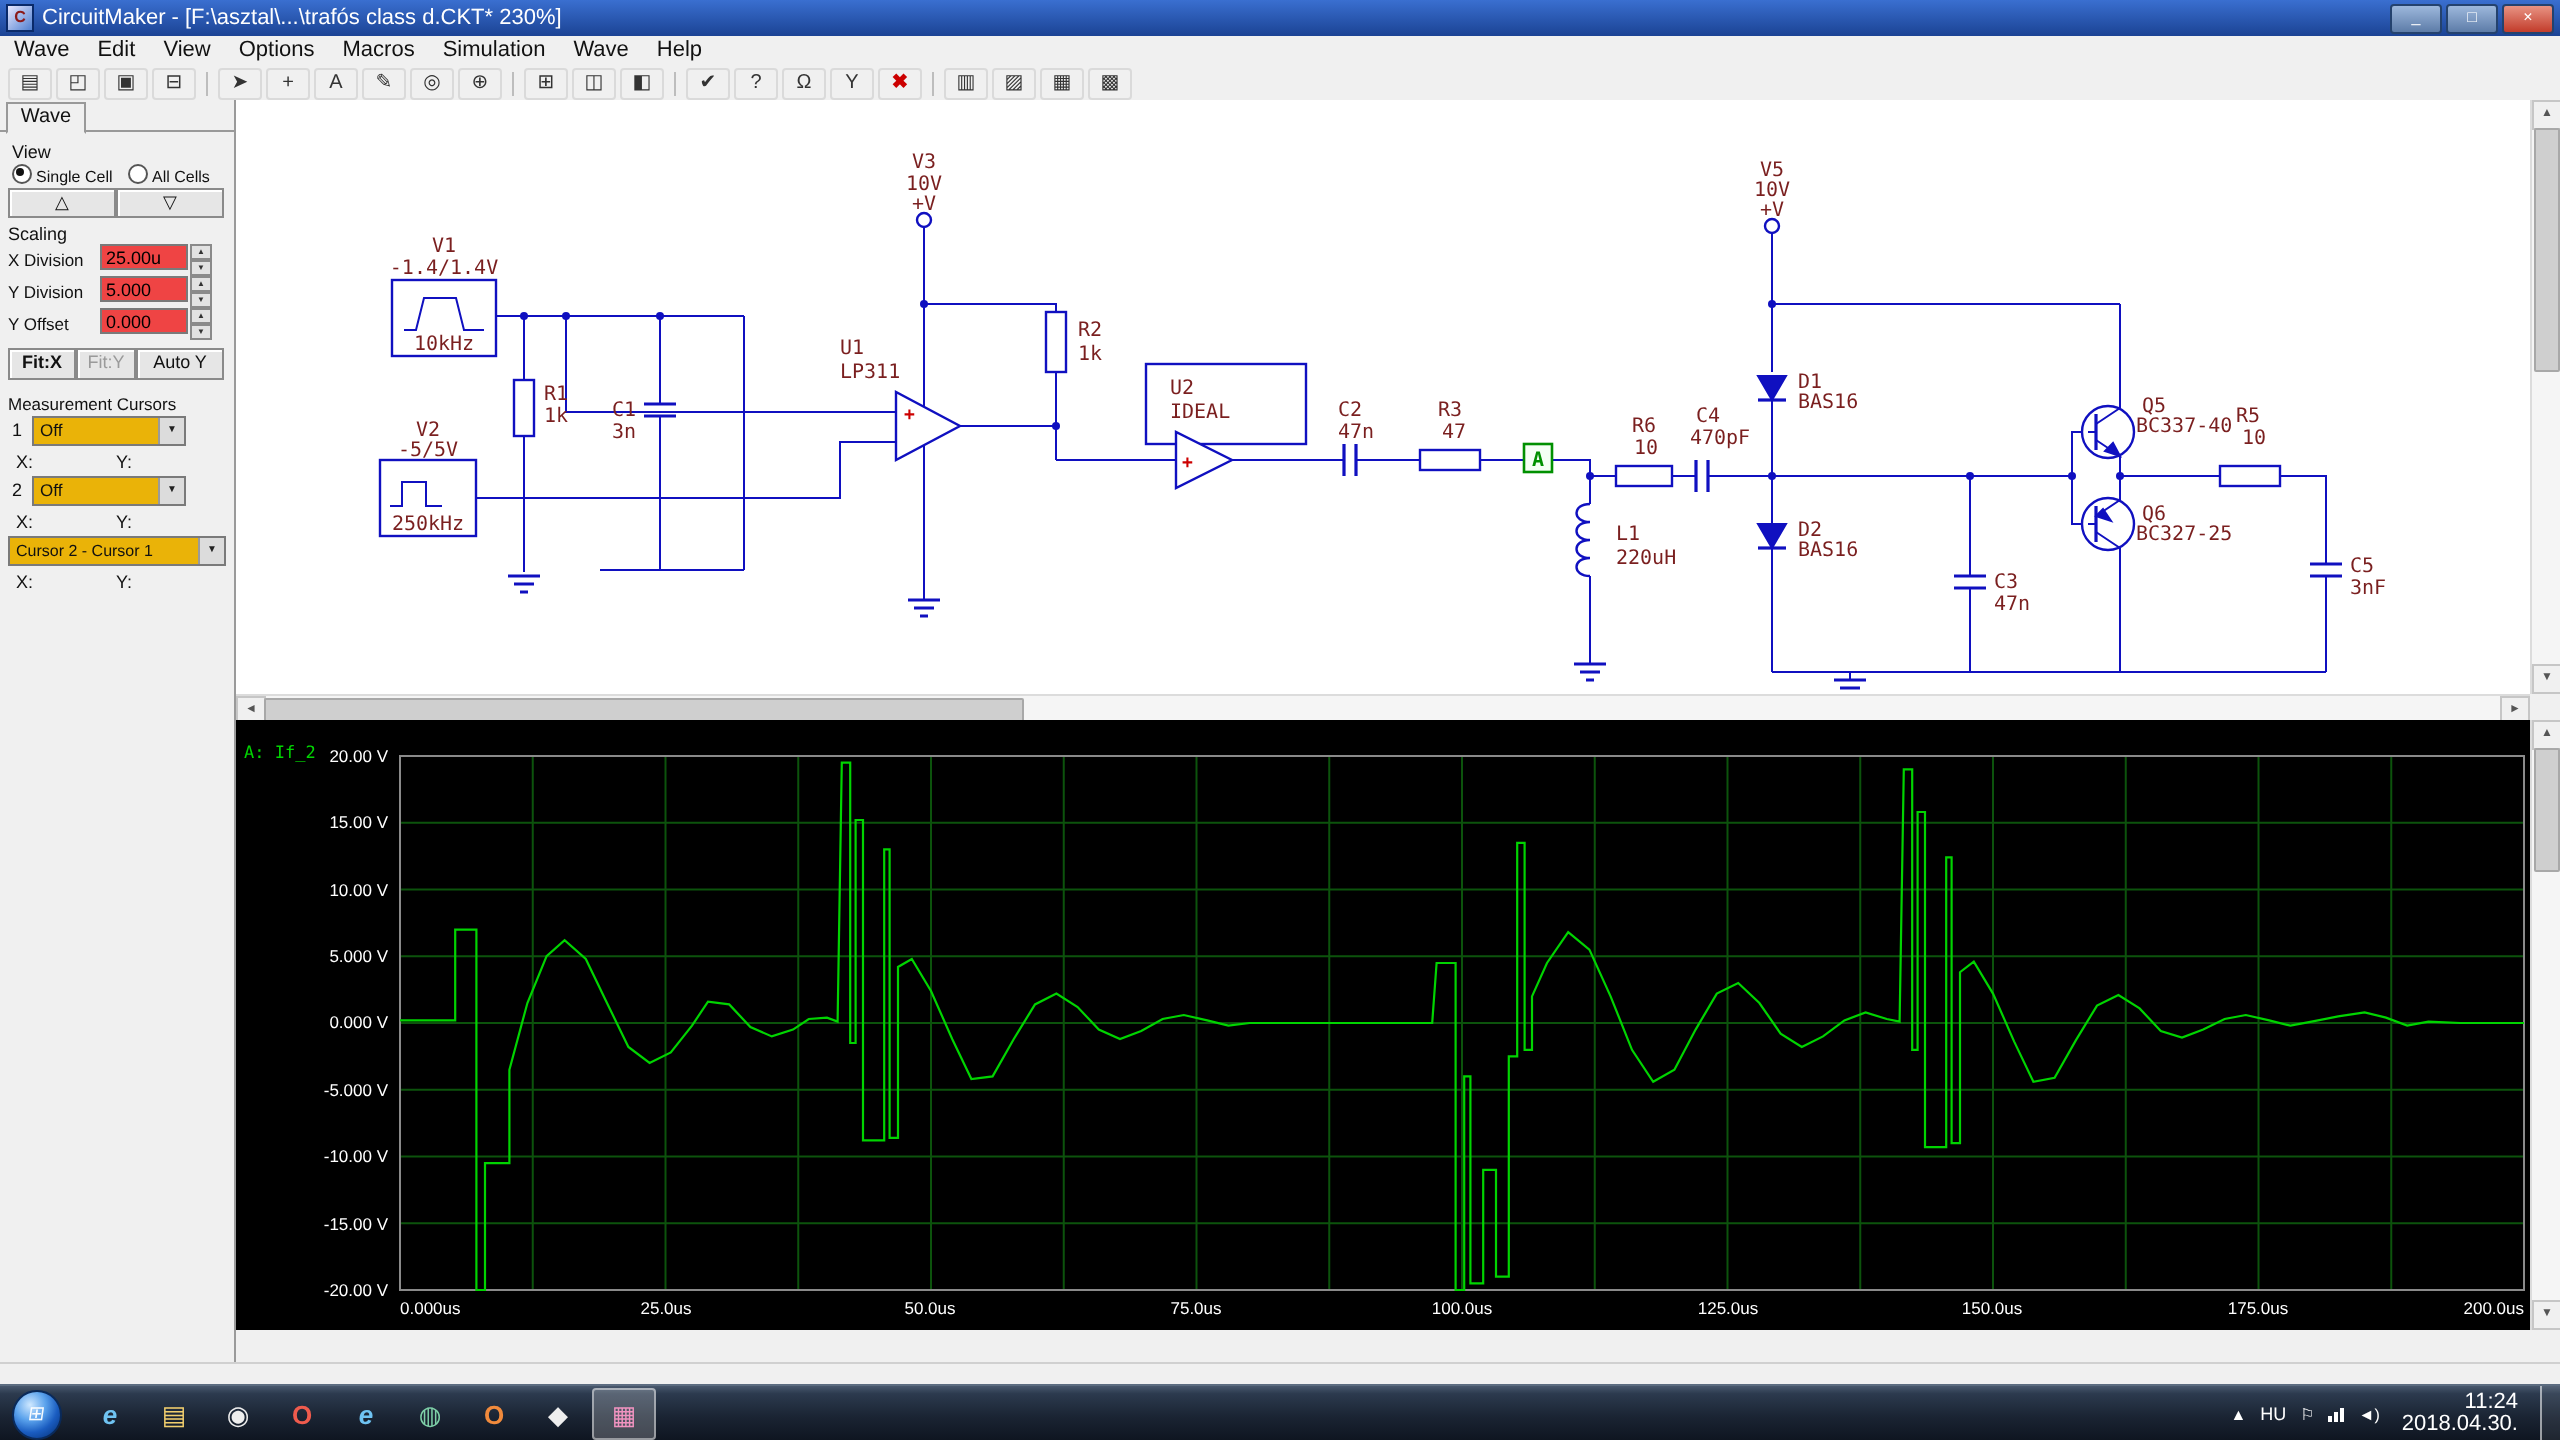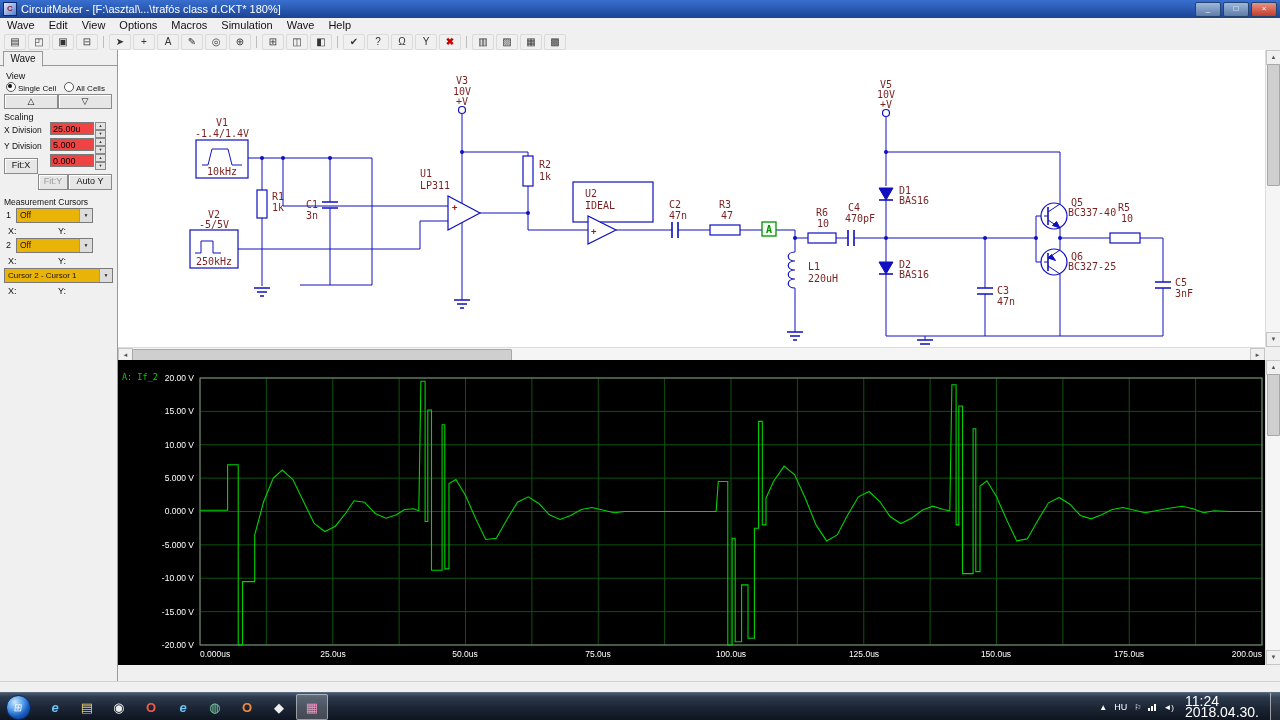--- a/index.html
+++ b/index.html
@@ -102,31 +102,31 @@
   .c-yellow{color:#f2cf6e}
   .c-white{color:#eee}
   .c-red{color:#ef5b4d;font-weight:bold}
   .c-globe{color:#7ed0a8}
   .c-orange{color:#f08a3c;font-weight:bold}
   .c-pink{color:#f093c0}
   .tray{margin-left:auto;display:flex;align-items:center;color:#fff;gap:7px;font-size:9px}
   .tray-ic{font-size:8px;color:#fff}
   .bars{display:flex;align-items:flex-end;gap:1px}
   .bars i{width:2px;background:#fff;display:block}
-  .clock{text-align:left;line-height:11px;font-size:14px;padding:0 4px;white-space:nowrap}
+  .clock{text-align:right;line-height:11px;font-size:11px;padding:0 4px;white-space:nowrap}
   .show-desktop{width:9px;height:28px;border-left:1px solid rgba(255,255,255,.55);background:rgba(255,255,255,.07)}
 </style>
 </head>
 <body>
 
 <div id="screen">
 
   <div class="titlebar">
     <div class="app-icon">C</div>
-    <div class="title-text">CircuitMaker - [F:\asztal\...\trafós class d.CKT* 180%]</div>
+    <div class="title-text">CircuitMaker - [F:\asztal\...\trafós class d.CKT* 230%]</div>
     <div class="win-btns">
       <div class="win-btn">_</div>
       <div class="win-btn">□</div>
       <div class="win-btn close">×</div>
     </div>
   </div>
 
   <div class="menubar">
     <div class="menu-item">Wave</div>
     <div class="menu-item">Edit</div>
@@ -197,21 +197,21 @@
       <div>▼</div>
     </div>
 
     <div class="pl" style="left:4px;top:107px;font-size:8.5px">Y Offset</div>
     <input class="spin-input" style="left: 50px; top: 104px;" readonly="" value="0.000">
     <div class="updown" style="left:95px;top:104px">
       <div>▲</div>
       <div>▼</div>
     </div>
 
-    <div class="btn3d" style="left:4px;top:108px;width:32px;height:14px;font-weight:normal">Fit:X</div>
+    <div class="btn3d" style="left:4px;top:124px;width:32px;height:14px;font-weight:bold">Fit:X</div>
     <div class="btn3d dis" style="left:38px;top:124px;width:28px;height:14px">Fit:Y</div>
     <div class="btn3d" style="left:68px;top:124px;width:42px;height:14px">Auto Y</div>
 
     <div class="pl" style="left:4px;top:147px;font-size:8.5px">Measurement Cursors</div>
 
     <div class="pl" style="left:6px;top:160px">1</div>
     <div class="dd" style="left:16px;top:158px;width:72px">
       <span>Off</span>
       <span class="arr">▼</span>
     </div>

